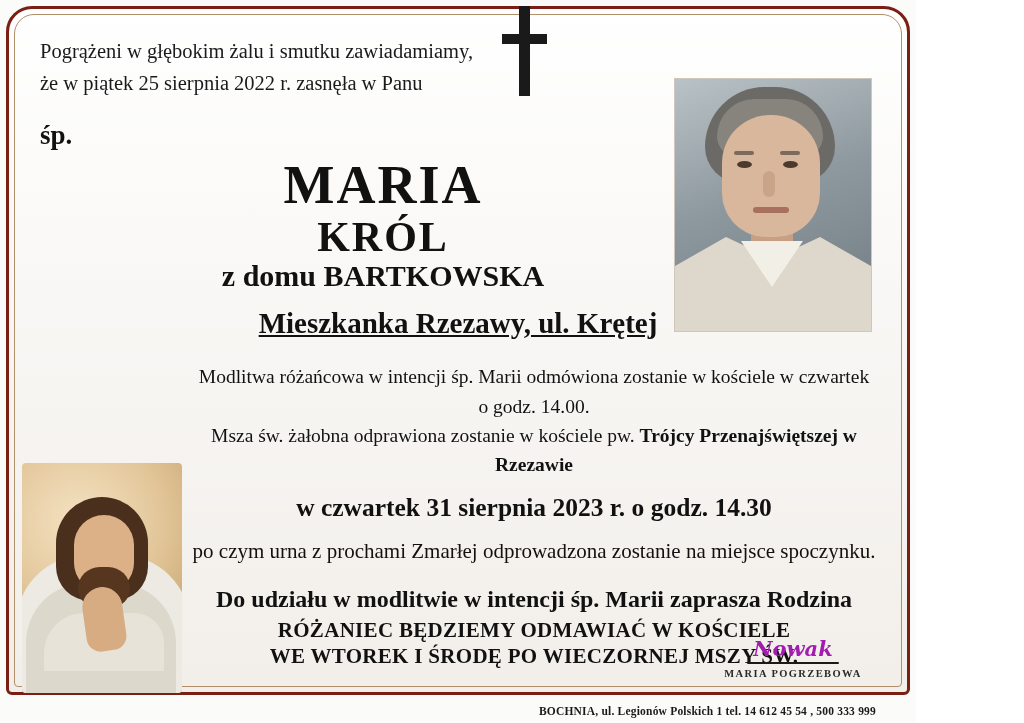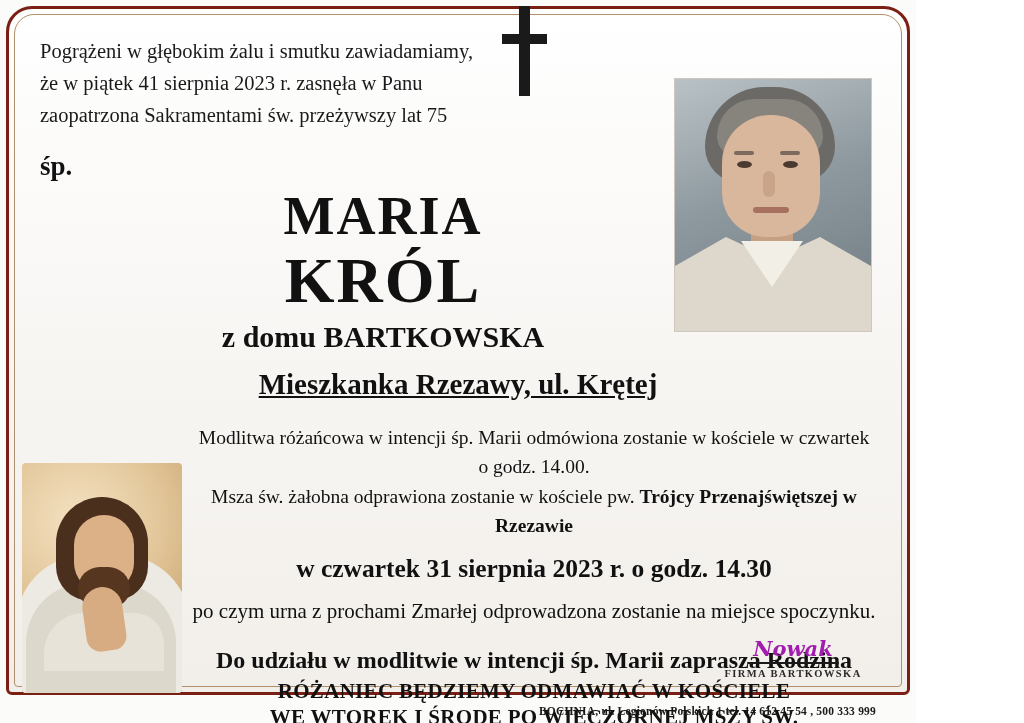--- a/index.html
+++ b/index.html
@@ -287,32 +287,31 @@
     text-align: center;
     font-size: 54px;
     font-weight: bold;
     letter-spacing: 2px;
     margin-top: 6px;
     margin-right: 150px;
     line-height: 1.05;
   }
   .name2 {
     text-align: center;
-    font-size: 64px;
+    font-size: 42px;
     font-weight: bold;
     letter-spacing: 2px;
     margin-top: 2px;
     margin-right: 150px;
     line-height: 1.05;
   }
   .maiden {
     text-align: center;
     font-size: 30px;
     font-weight: bold;
-    margin-top: 6px;
     margin-right: 150px;
   }
   .relations {
     text-align: center;
     font-size: 25.5px;
     font-weight: bold;
     margin-top: 18px;
   }
   .resident {
     text-align: center;
@@ -432,22 +431,21 @@
     <div class="hair"></div>
     <div class="face"></div>
     <div class="beard"></div>
     <div class="hands"></div>
   </div>
 
   <div class="content">
 
     <div class="intro">
       <div>Pogrążeni w głębokim żalu i smutku zawiadamiamy,</div>
-      <div>że w piątek 41 sierpnia 2023 r. zasnęła w Panu</div>
-      <div>zaopatrzona Sakramentami św. przeżywszy lat 75</div>
+      <div>że w piątek 25 sierpnia 2022 r. zasnęła w Panu</div>
     </div>
 
     <div class="sp">śp.</div>
     <div class="name1">MARIA</div>
     <div class="name2">KRÓL</div>
     <div class="maiden">z domu BARTKOWSKA</div>
 
     <div class="resident">Mieszkanka Rzezawy, ul. Krętej</div>
 
     <div class="body-block">
@@ -459,18 +457,18 @@
       <div class="after">po czym urna z prochami Zmarłej odprowadzona zostanie na miejsce spoczynku.</div>
       <div class="invite">Do udziału w modlitwie w intencji śp. Marii zaprasza Rodzina</div>
       <div class="rosary">RÓŻANIEC BĘDZIEMY ODMAWIAĆ W KOŚCIELE</div>
       <div class="rosary">WE WTOREK I ŚRODĘ PO WIECZORNEJ MSZY ŚW.</div>
     </div>
 
   </div>
 
   <div class="logo">
     <div class="brand">Nowak</div>
-    <div class="sub">FIRMA  BARTKOWSKA</div>
+    <div class="sub">MARIA  POGRZEBOWA</div>
   </div>
 
   <div class="footer">BOCHNIA, ul. Legionów Polskich 1  tel. 14 612 45 54 ,  500 333 999</div>
 
 </div>
 
 </body></html>

